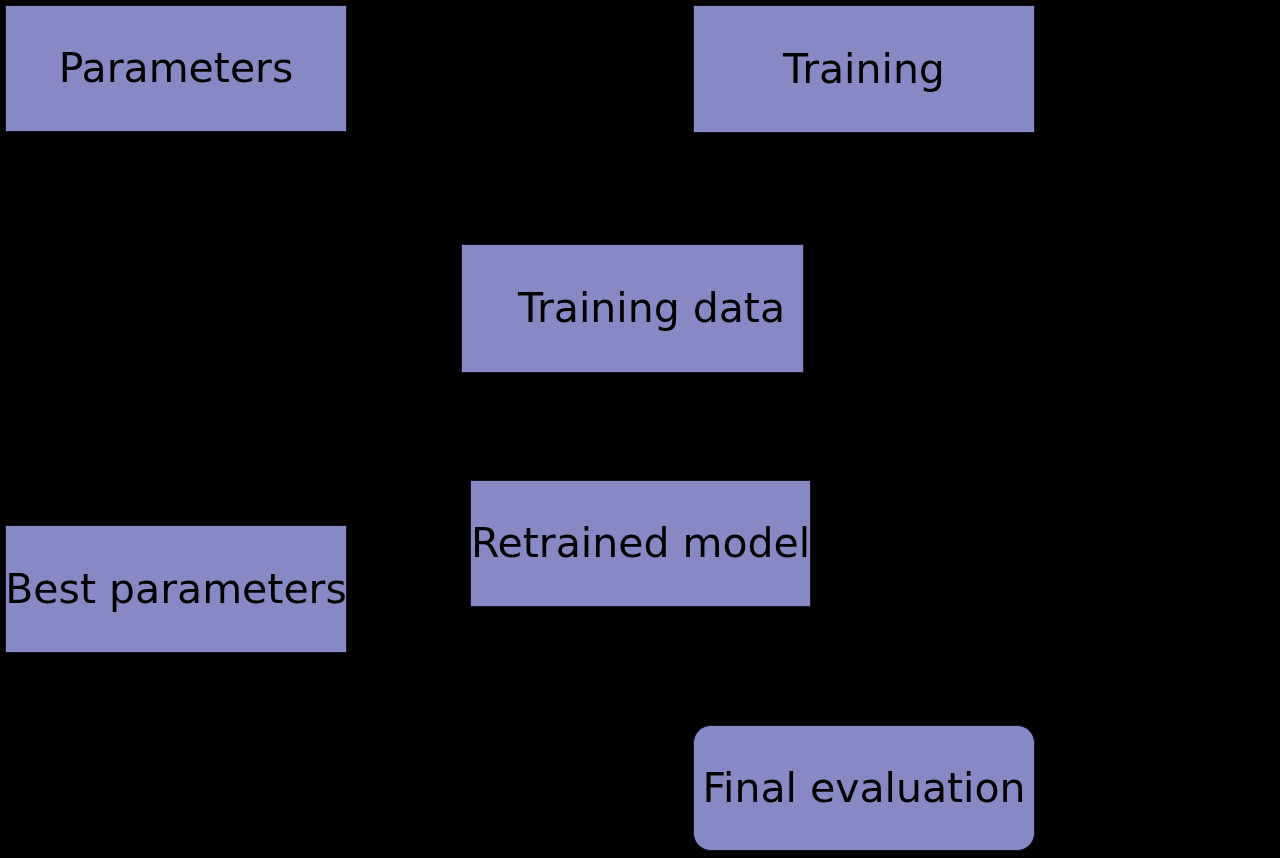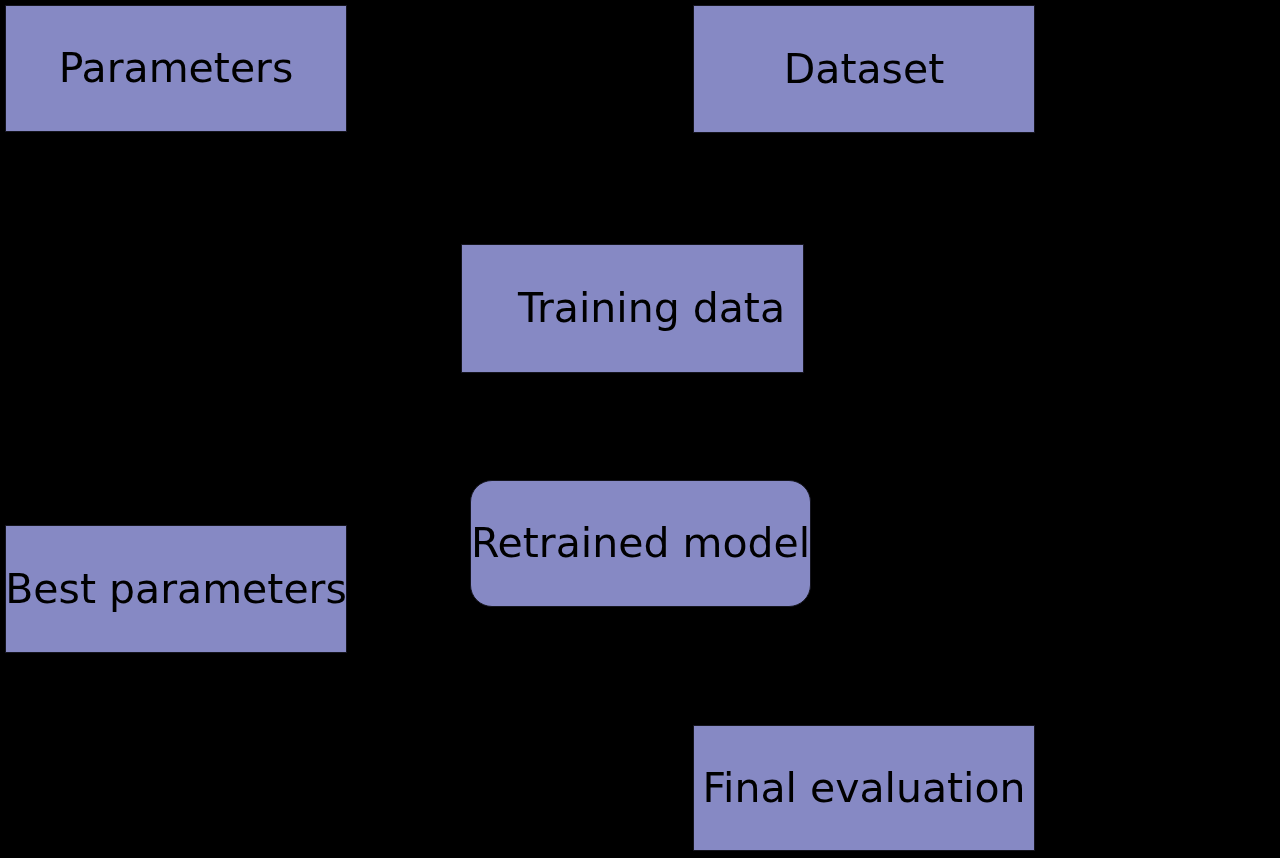--- a/index.html
+++ b/index.html
@@ -42,35 +42,35 @@
   }
   
   #node-parameters      { left: 5px;   top: 5px;   width: 342px; height: 127px; }
   #node-dataset         { left: 693px; top: 5px;   width: 342px; height: 128px; }
   
   #node-cross-validation{ left: 5px;   top: 242px; width: 342px; height: 128px; }
   #node-training-data   { left: 461px; top: 244px; width: 343px; height: 129px; padding-left: 38px; }
   #node-test-data       { left: 933px; top: 245px; width: 341px; height: 128px; }
   
   #node-best-parameters { left: 5px;   top: 481px; width: 342px; height: 128px; margin-top: 44px; }
-  #node-retrained-model { left: 470px; top: 480px; width: 341px; height: 127px; border-radius: 22px; }
+  #node-retrained-model { left: 470px; top: 480px; width: 341px; height: 127px; }
   
-  #node-final-evaluation{ left: 693px; top: 725px; width: 342px; height: 126px; }
+  #node-final-evaluation{ left: 693px; top: 725px; width: 342px; height: 126px; border-radius: 18px; }
 </style>
 </head>
 <body>
 
 <div id="diagram-canvas">
 
   <div class="node-box" id="node-parameters">
     <span class="node-label">Parameters</span>
   </div>
 
   <div class="node-box" id="node-dataset">
-    <span class="node-label">Dataset</span>
+    <span class="node-label">Training</span>
   </div>
 
 
   <div class="node-box" id="node-training-data">
     <span class="node-label">Training data</span>
   </div>
 
 
   <div class="node-box" id="node-best-parameters">
     <span class="node-label">Best parameters</span>

